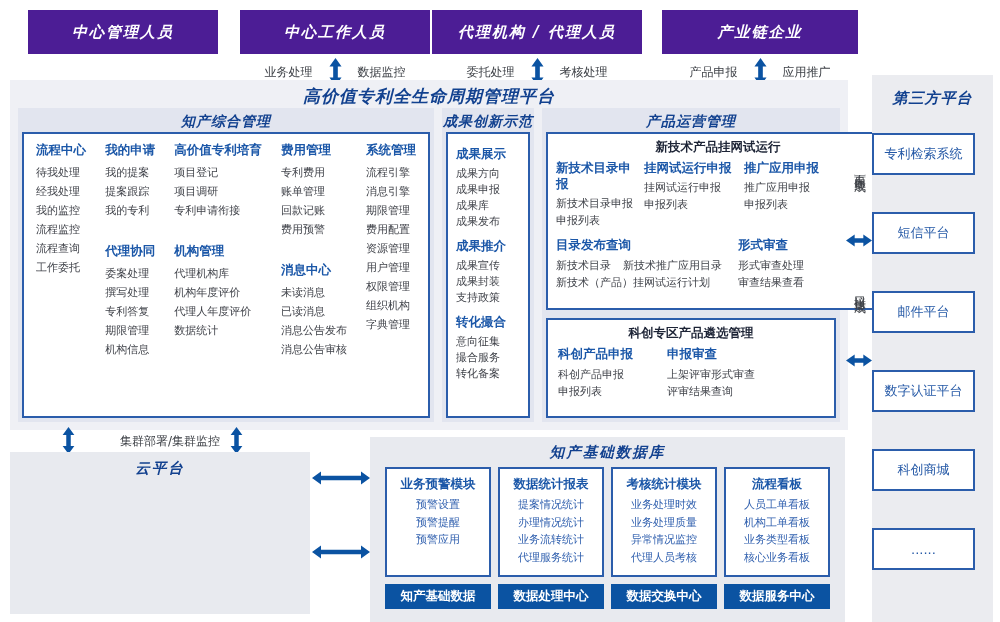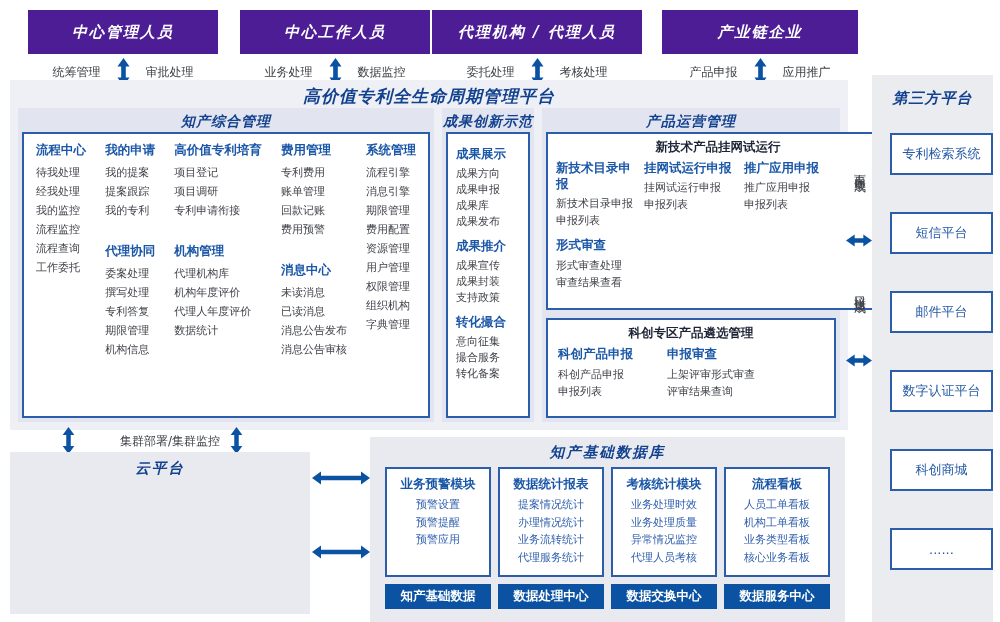--- a/index.html
+++ b/index.html
@@ -84,39 +84,30 @@
 
   
   .integ-label { position:absolute; left:850px; width:18px; writing-mode:vertical-rl;
     text-orientation:upright; font-size:12px; color:#3d4046; letter-spacing:2px;
     text-align:center; }
 
   
   .tp-panel { left:872px; top:75px; width:121px; height:547px; background:#ebecf0; }
   .tp-title { font-size:15px; padding-top:14px; letter-spacing:1px; }
   .tp-list { position:absolute; top:58px; left:0; right:0; display:flex;
-    flex-direction:column; align-items:flex-end; gap:37px; }
+    flex-direction:column; align-items:flex-start; gap:37px; }
   .tp-box { width:103px; height:42px; background:#fff; border:2px solid #2b5dab;
     color:#2458a6; font-size:13px; display:flex; align-items:center;
     justify-content:center; white-space:nowrap; }
 </style>
 </head>
 <body>
 
 <div class="role" style="left:28px;width:190px;">
   <div class="role-bar">中心管理人员</div>
-  <div class="role-sub">
-    <span>统筹管理</span>
-    <span class="arrow-v">
-        <svg width="13" height="28" viewBox="0 0 14 30">
-          <path class="arrow-fill" d="M7 0 L13.5 9 H9.5 V21 H13.5 L7 30 L0.5 21 H4.5 V9 H0.5 Z"></path>
-        </svg>
-      </span>
-    <span>审批处理</span>
-  </div>
 </div>
 <div class="role" style="left:240px;width:190px;">
   <div class="role-bar">中心工作人员</div>
   <div class="role-sub">
     <span>业务处理</span>
     <span class="arrow-v">
         <svg width="13" height="28" viewBox="0 0 14 30">
           <path class="arrow-fill" d="M7 0 L13.5 9 H9.5 V21 H13.5 L7 30 L0.5 21 H4.5 V9 H0.5 Z"></path>
         </svg>
       </span>
@@ -276,20 +267,28 @@
         </div>
         <div class="oper-col" style="width:90px;">
           <div class="blk-h">推广应用申报</div>
           <div>
               <div class="item">推广应用申报</div>
               <div class="item">申报列表</div>
             </div>
         </div>
       </div>
       <div class="oper-bottom">
+        <div style="width:182px;">
+          <div class="blk-h">目录发布查询</div>
+          <div class="inline-items">
+              <div class="item">新技术目录</div>
+              <div class="item">新技术推广应用目录</div>
+              <div class="item">新技术（产品）挂网试运行计划</div>
+            </div>
+        </div>
         <div style="flex:1;">
           <div class="blk-h">形式审查</div>
           <div>
               <div class="item">形式审查处理</div>
               <div class="item">审查结果查看</div>
             </div>
         </div>
       </div>
     </div>
 

